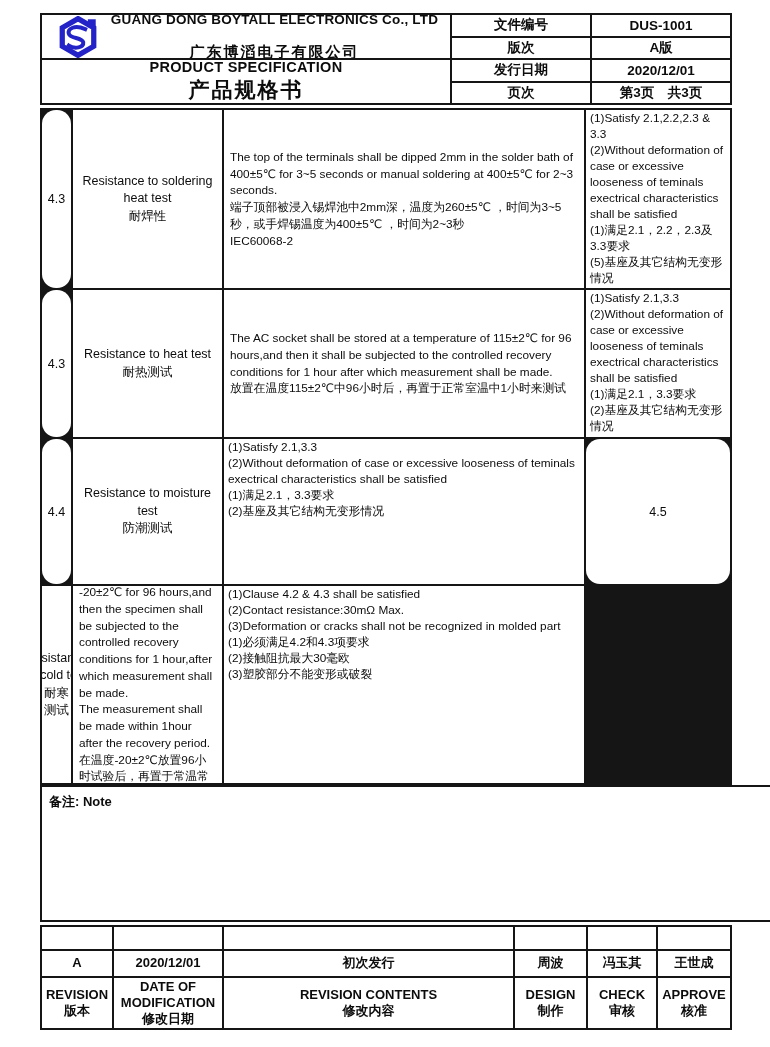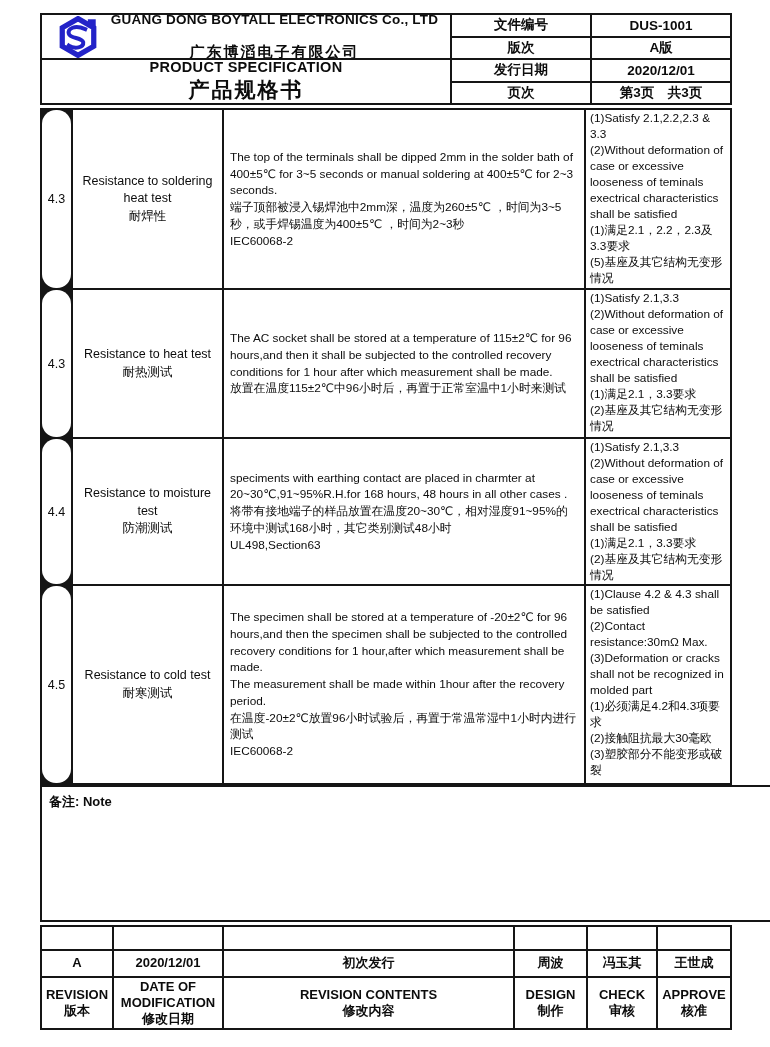--- a/index.html
+++ b/index.html
@@ -121,23 +121,20 @@
     <div class="req-cell">(1)Satisfy 2.1,3.3
 (2)Without deformation of case or excessive looseness of teminals exectrical characteristics shall be satisfied
 (1)满足2.1，3.3要求
 (2)基座及其它结构无变形情况</div>
 
     <div class="no-cell">4.4</div>
     <div class="name-cell">
       <span>Resistance to moisture test</span>
       <span>防潮测试</span>
     </div>
-    <div class="desc-cell">speciments with earthing contact are placed in charmter at 20~30℃,91~95%R.H.for 168 hours, 48 hours in all other cases .
-将带有接地端子的样品放置在温度20~30℃，相对湿度91~95%的环境中测试168小时，其它类别测试48小时
-UL498,Section63</div>
     <div class="req-cell">(1)Satisfy 2.1,3.3
 (2)Without deformation of case or excessive looseness of teminals exectrical characteristics shall be satisfied
 (1)满足2.1，3.3要求
 (2)基座及其它结构无变形情况</div>
 
     <div class="no-cell">4.5</div>
     <div class="name-cell">
       <span>Resistance to cold test</span>
       <span>耐寒测试</span>
     </div>

